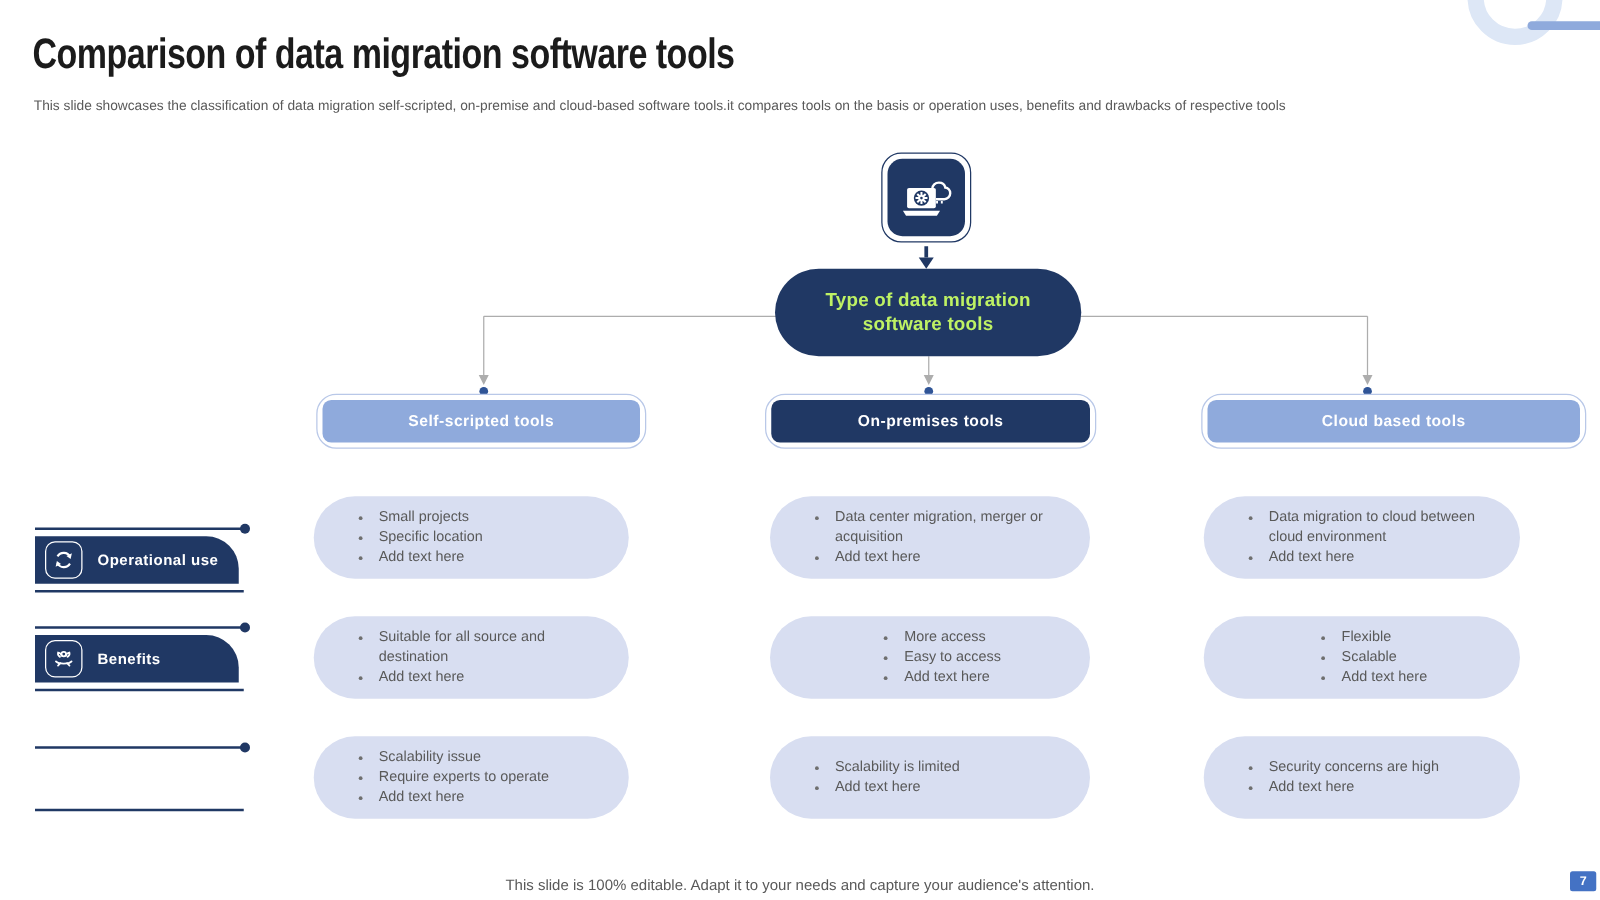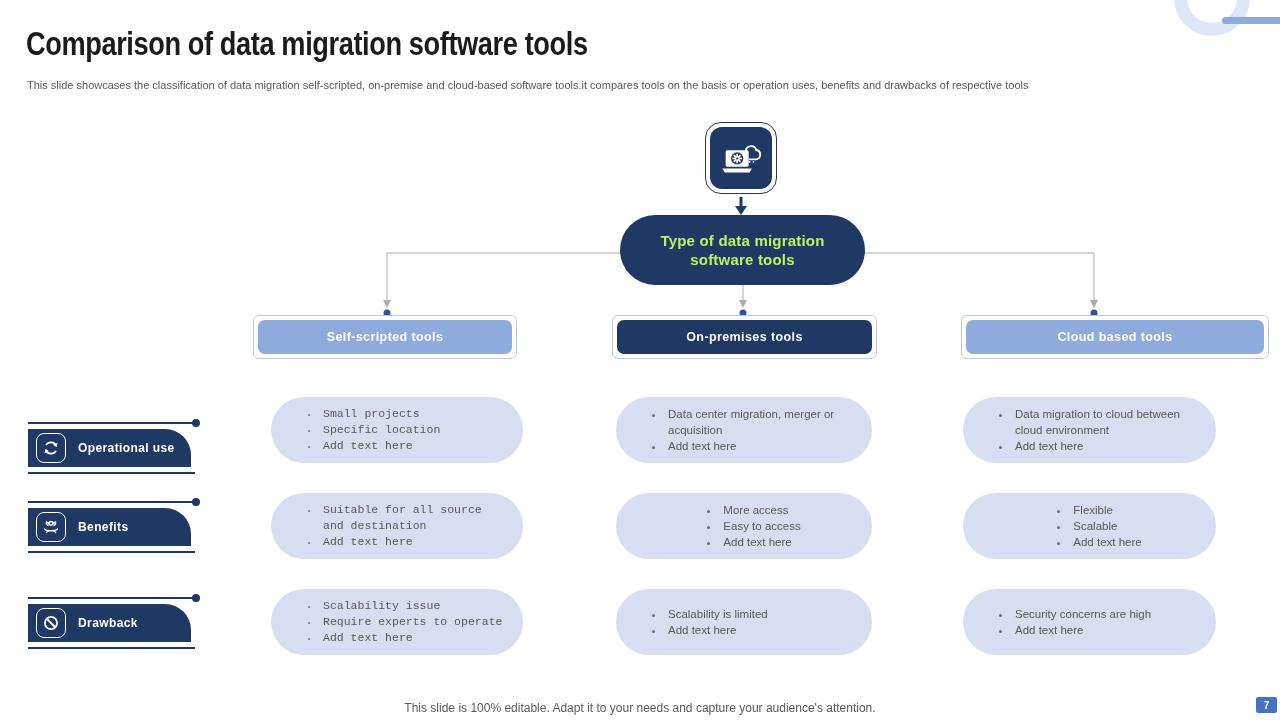--- a/index.html
+++ b/index.html
@@ -33,21 +33,21 @@
   
   .pill{
     left:620px;top:215px;width:245px;height:70px;background:var(--navy);border-radius:35px;
     display:flex;align-items:center;justify-content:center;text-align:center;z-index:3;
     color:#bef264;font-weight:700;font-size:15px;line-height:1.3;padding:0 30px;letter-spacing:0.2px;
   }
 
   svg.overlay{left:0;top:0;z-index:1;pointer-events:none;}
 
   
-  .hdr-outer{top:315px;height:44px;border:1px solid var(--outline);border-radius:6px;padding:4px;z-index:2;background:#fff;}
+  .hdr-outer{top:315px;height:44px;border:1px solid var(--outline);border-radius:16px;padding:4px;z-index:2;background:#fff;}
   .hdr-outer.c1{left:253px;width:264px;}
   .hdr-outer.c2{left:612px;width:265px;}
   .hdr-outer.c3{left:961px;width:308px;}
   .hdr-fill{height:34px;border-radius:7px;display:flex;align-items:center;justify-content:center;
     color:#fff;font-weight:700;font-size:12.5px;letter-spacing:0.4px;}
   .hdr-fill.light{background:var(--light-blue);}
   .hdr-fill.dark{background:var(--navy);}
 
   
   .ribbon{left:28px;width:200px;height:60px;}
@@ -56,21 +56,21 @@
   .ribbon .banner{position:absolute;left:0;top:7px;width:163px;height:38px;background:var(--navy);
     border-radius:0 26px 0 0;display:flex;align-items:center;}
   .ribbon .botline{position:absolute;left:0;top:50px;width:167px;height:2px;background:var(--navy);}
   .ribbon .chip{width:30px;height:30px;margin-left:8px;border:1.5px solid #fff;border-radius:8px;
     display:flex;align-items:center;justify-content:center;flex:0 0 auto;}
   .ribbon .rlabel{color:#fff;font-weight:700;font-size:12px;margin-left:12px;letter-spacing:0.4px;}
 
   
   .cell{height:66px;background:var(--cell-bg);border-radius:33px;display:flex;align-items:center;z-index:2;}
   .cell.r1{top:397px;} .cell.r2{top:493px;justify-content:center;} .cell.r3{top:589px;}
-  .cell.c1{left:271px;width:252px;font-family:Liberation Mono, monospace;} .cell.c2{left:616px;width:256px;} .cell.c3{left:963px;width:253px;}
+  .cell.c1{left:251px;width:252px;} .cell.c2{left:616px;width:256px;} .cell.c3{left:963px;width:253px;}
   .cell ul{margin:0;padding:0 16px 0 48px;color:var(--text-gray);font-size:11.5px;line-height:16px;}
   .cell li{padding-left:4px;}
   .cell li::marker{color:#6f6f6f;font-size:9px;}
 
   
   .footer-note{left:0;top:701px;width:1280px;text-align:center;font-size:12px;color:var(--text-gray);}
   .page-num{left:1256px;top:697px;width:21px;height:16px;background:var(--accent);border-radius:2px;
     color:#fff;font-size:10px;font-weight:700;display:flex;align-items:center;justify-content:center;}
 </style>
 </head>
@@ -164,29 +164,20 @@
       </svg>
     </div>
     <span class="rlabel">Benefits</span>
   </div>
   <div class="botline"></div>
 </div>
 
 <div class="abs ribbon" style="top:597px;">
   <div class="topline"></div>
   <div class="dot"></div>
-  <div class="banner">
-    <div class="chip">
-      <svg width="20" height="20" viewBox="0 0 24 24">
-        <circle cx="12" cy="12" r="7.3" fill="none" stroke="#fff" stroke-width="2.2"></circle>
-        <line x1="7.2" y1="7.2" x2="16.8" y2="16.8" stroke="#fff" stroke-width="2.2"></line>
-      </svg>
-    </div>
-    <span class="rlabel">Drawback</span>
-  </div>
   <div class="botline"></div>
 </div>
 
 <div class="abs cell r1 c1">
     <ul>
       <li>Small projects</li>
       <li>Specific location</li>
       <li>Add text here</li>
     </ul>
   </div>

